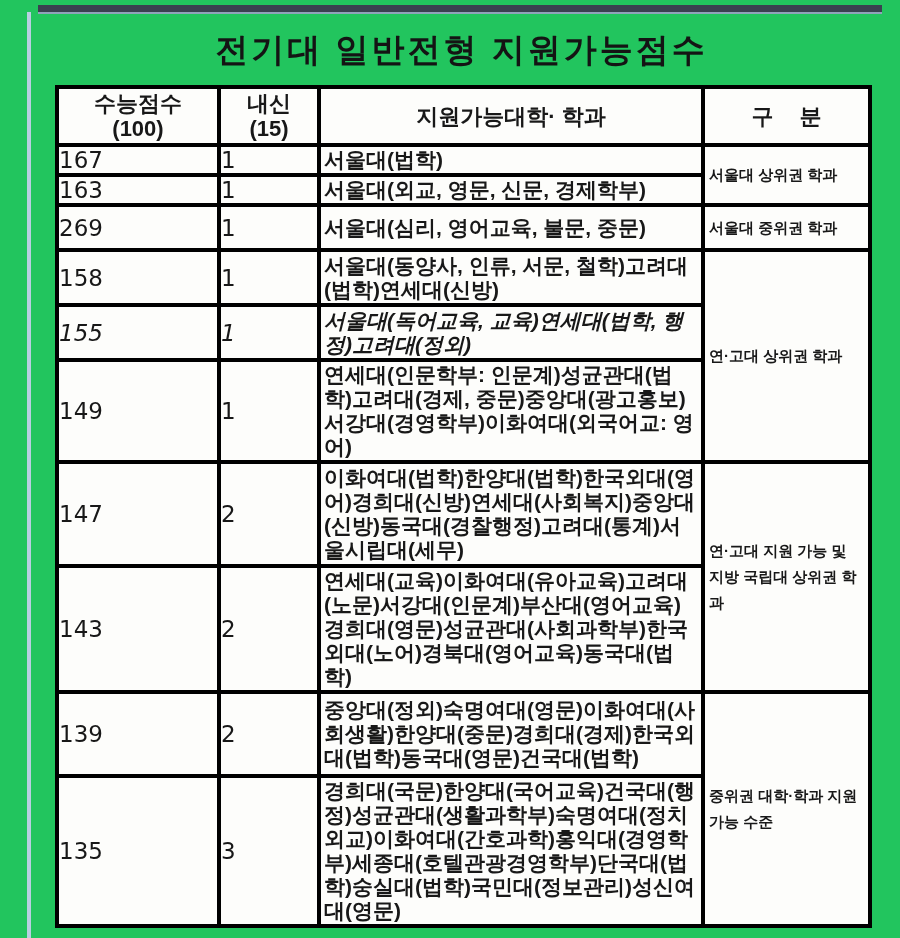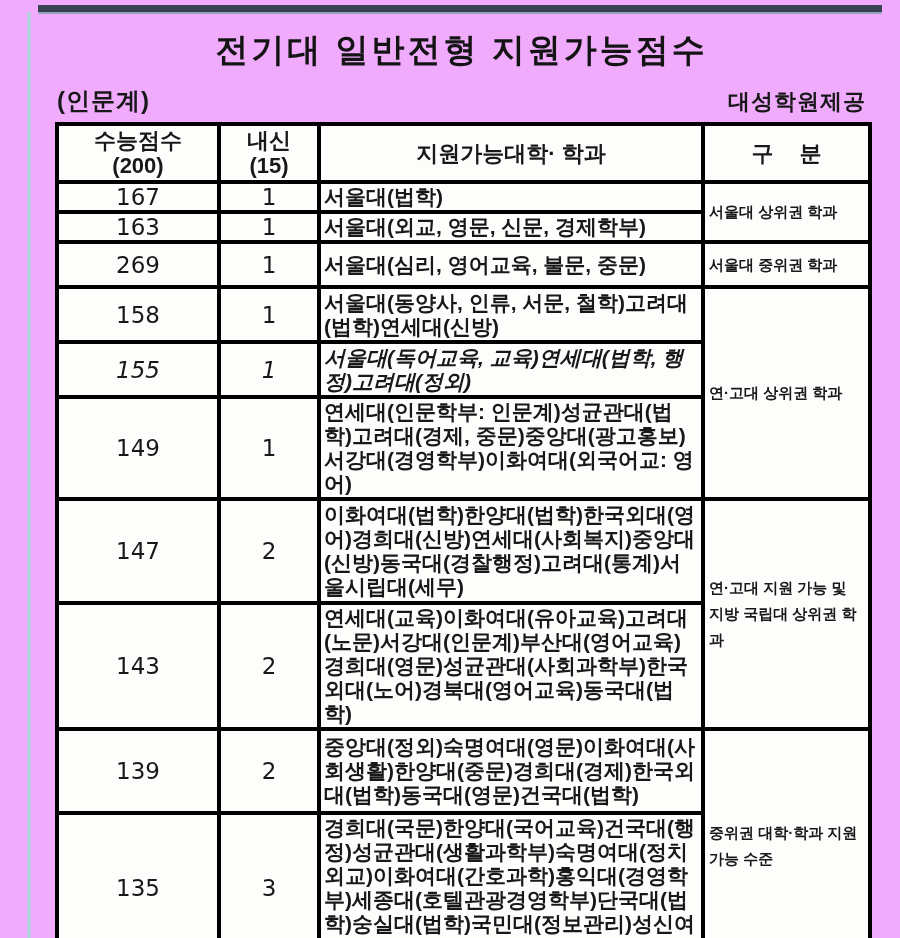--- a/index.html
+++ b/index.html
@@ -3,21 +3,21 @@
 <meta charset="utf-8">
 <style>
   * { box-sizing: border-box; margin: 0; padding: 0; }
   html, body {
     width: 900px; height: 938px;
     overflow: hidden;
     background: #f6f6f4;
     font-family: "Liberation Sans", "DejaVu Sans", sans-serif;
     color: #181818;
   }
-  .page { position: relative; width: 900px; height: 938px; background: #f0abfc; padding-left: 35px; }
+  .page { position: relative; width: 900px; height: 938px; background: #22c55e; padding-left: 35px; }
 
   
   .topbar {
     position: absolute; left: 38px; top: 5px; width: 844px; height: 9px;
     background: #3a4150; border-bottom: 2px solid #90a4ba;
   }
   .left-edge-line {
     position: absolute; left: 27px; top: 12px; width: 4px; height: 926px;
     background: #b9cfe1;
   }
@@ -51,21 +51,21 @@
     overflow: hidden;
   }
   .score-table thead th {
     font-size: 22px; font-weight: bold; line-height: 25px;
     text-align: center; vertical-align: middle; padding: 2px 0;
     height: 56px;
   }
   th.gubun { word-spacing: 20px; }
 
   td.score, td.naesin {
-    text-align: center; vertical-align: middle;
+    text-align: left; vertical-align: middle;
     font-size: 23px; font-weight: 500; font-family: "DejaVu Sans", sans-serif;
   }
   td.unis {
     font-size: 21px; font-weight: 600; line-height: 24px;
     vertical-align: middle; padding: 1px 3px;
     word-break: break-all; letter-spacing: 0px;
   }
   td.group {
     font-size: 15px; font-weight: 600; line-height: 26px;
     vertical-align: middle; padding: 1px 4px;
@@ -89,37 +89,33 @@
 
 <div class="page">
 
   <div class="topbar"></div>
   <div class="left-edge-line"></div>
 
   <div class="content">
 
     <h1 class="doc-title">전기대 일반전형 지원가능점수</h1>
 
-    <div class="subrow">
-      <span class="sub-left">(인문계)</span>
-      <span class="sub-right">대성학원제공</span>
-    </div>
 
     <table class="score-table">
       <colgroup>
           <col class="c1">
           <col class="c2">
           <col class="c3">
           <col class="c4">
         </colgroup>
       <thead>
         <tr>
           <th>
             <div>수능점수</div>
-            <div>(200)</div>
+            <div>(100)</div>
           </th>
           <th>
             <div>내신</div>
             <div>(15)</div>
           </th>
           <th>지원가능대학· 학과</th>
           <th class="gubun">구 분</th>
         </tr>
       </thead>
       <tbody>

